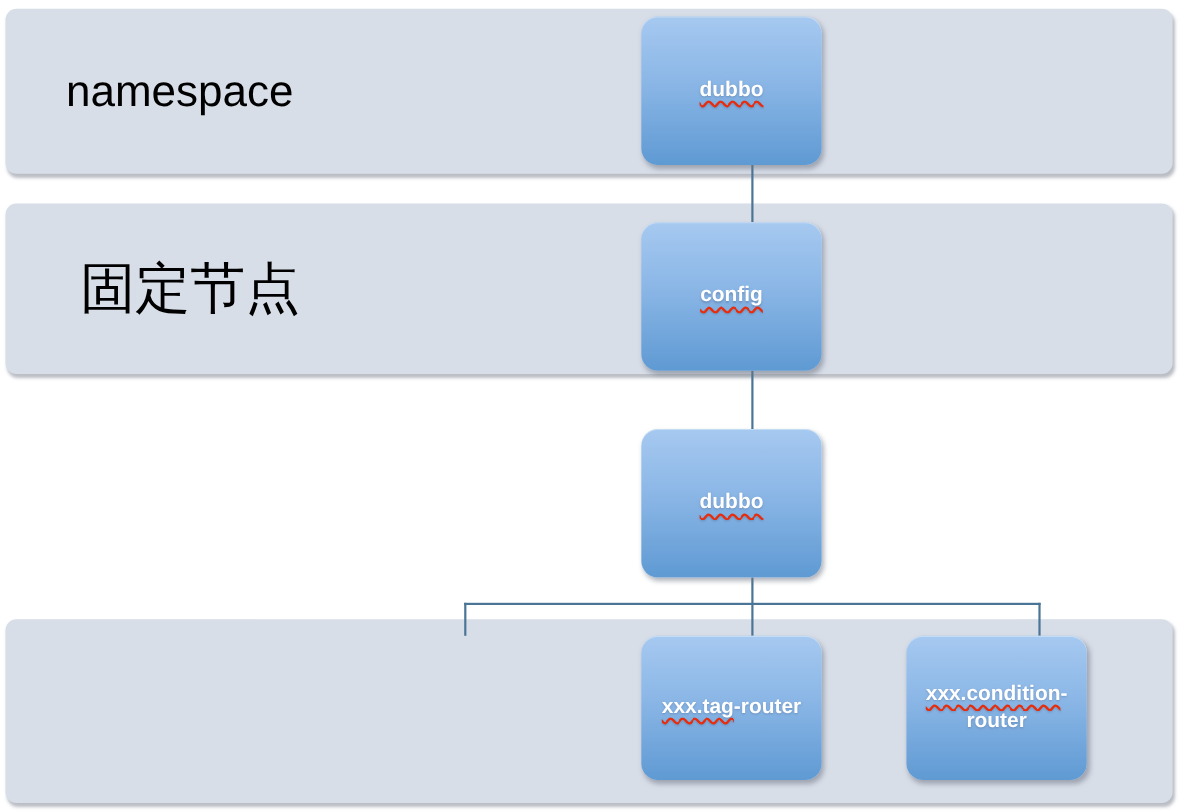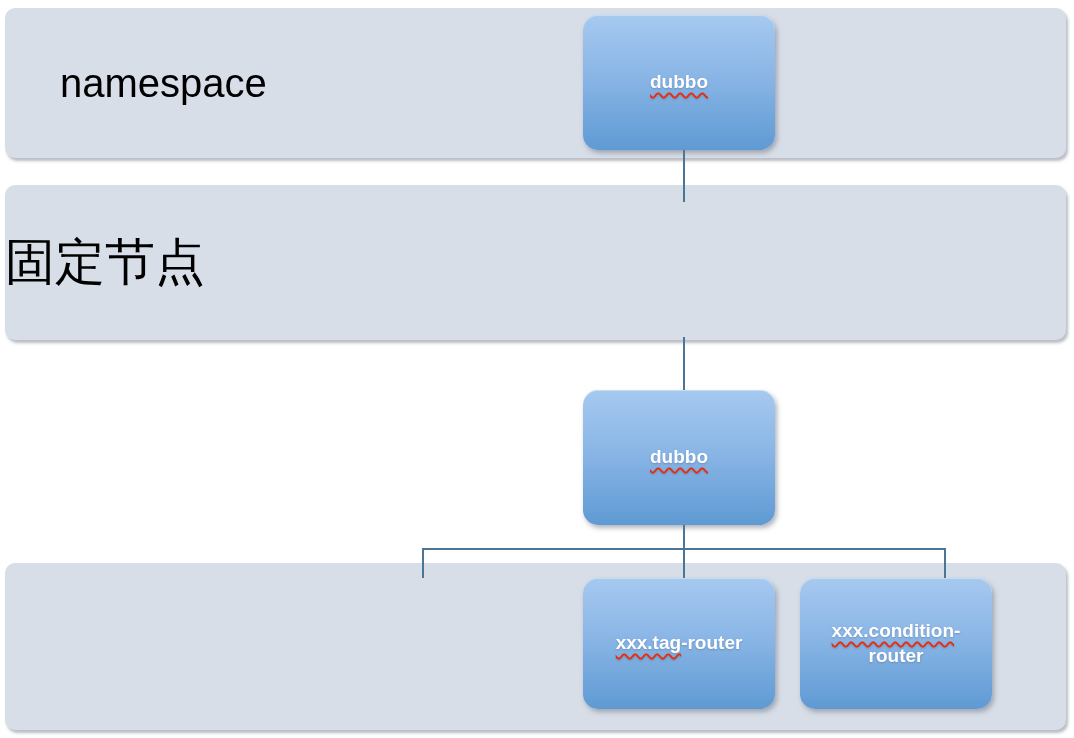--- a/index.html
+++ b/index.html
@@ -40,20 +40,21 @@
   .row-label {
     color: var(--label_text);
   }
   .row-label.latin {
     font: 40px "Liberation Sans", sans-serif;
     margin-left: 55px;
   }
   .row-label.cjk {
     font-family: "Liberation Serif", serif;
     font-size: 50px;
+    margin-left: 68px;
   }
   .row-label.cjk-wrap {
     font-family: "Liberation Serif", serif;
     font-size: 48px;
     margin-left: 30px;
     width: 262px;
     text-align: center;
     line-height: 1.15;
   }
   
@@ -66,36 +67,36 @@
   .conn-h { height: 2px; }
   .c-root-config   { left: 683px; top: 150px; height: 52px; }
   .c-config-dubbo  { left: 683px; top: 337px; height: 53px; }
   .c-dubbo-mid     { left: 683px; top: 525px; height: 53px; }
   .c-branch-h      { left: 422px; top: 548px; width: 524px; }
   .c-branch-left   { left: 422px; top: 548px; height: 30px; }
   .c-branch-right  { left: 944px; top: 548px; height: 30px; }
   
   .node {
     position: absolute;
-    width: 192px;
+    width: 164px;
     border-radius: 15px;
     background: linear-gradient(to bottom, var(--node_top) 0%, #8ab6e6 45%, var(--node_bottom) 100%);
     box-shadow: 2px 3px 5px rgba(110,116,132,0.55), inset 0 1px 0 rgba(255,255,255,0.35);
     display: flex;
     align-items: center;
     justify-content: center;
     z-index: 2;
   }
   .node-row1 { top: 15px;  height: 135px; }
   .node-row2 { top: 202px; height: 135px; }
   .node-row3 { top: 390px; height: 135px; }
   .node-row4 { top: 578px; height: 131px; }
   .n-center { left: 583px; }
   .n-left   { left: 322px; }
-  .n-right  { left: 800px; justify-content: center; }
+  .n-right  { left: 824px; justify-content: center; }
   .node-label {
     font-family: "Liberation Sans", sans-serif;
     font-size: 19px;
     font-weight: 600;
     color: var(--node_text);
     text-align: center;
     line-height: 1.3;
     text-shadow: 0 1px 2px rgba(70,80,110,0.35);
   }
   .node-label.narrow { max-width: 150px; }
@@ -127,20 +128,25 @@
   <div class="connector conn-h c-branch-h"></div>
   <div class="connector conn-v c-branch-left"></div>
   <div class="connector conn-v c-branch-right"></div>
 
   <div class="node node-row1 n-center">
     <span class="node-label">
       <span class="squiggle">dubbo</span><span></span>
     </span>
   </div>
 
+  <div class="node node-row2 n-center">
+    <span class="node-label">
+      <span class="squiggle">config</span><span></span>
+    </span>
+  </div>
 
   <div class="node node-row3 n-center">
     <span class="node-label">
       <span class="squiggle">dubbo</span><span></span>
     </span>
   </div>
 
 
   <div class="node node-row4 n-center">
     <span class="node-label">

